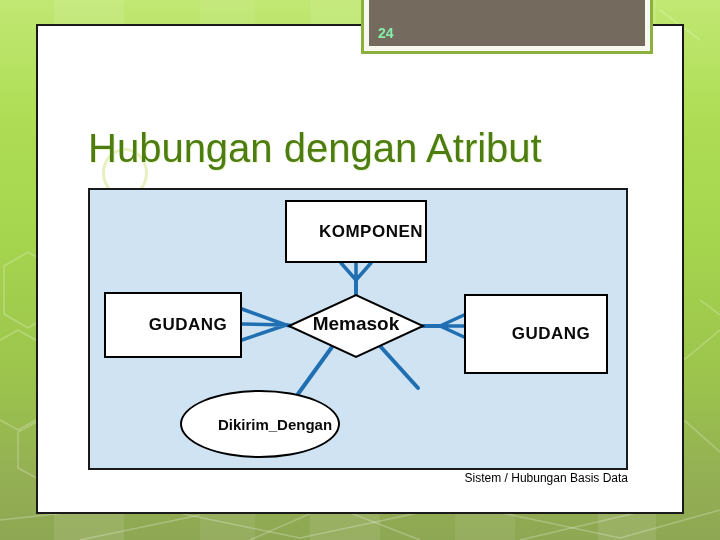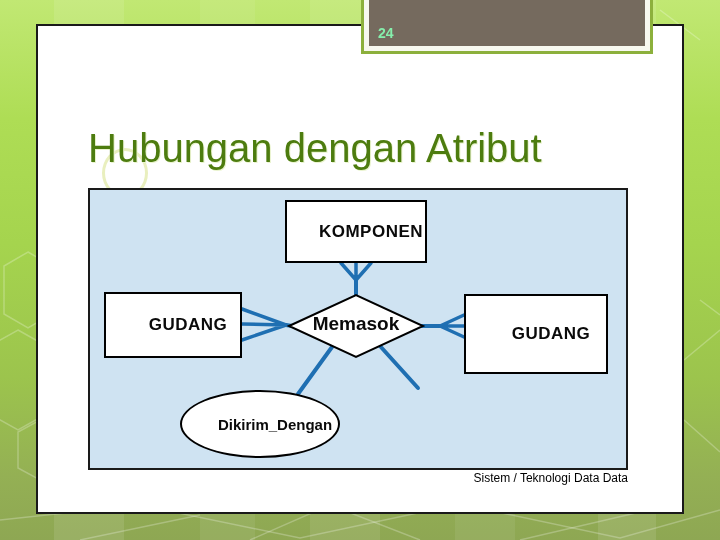--- a/index.html
+++ b/index.html
@@ -125,13 +125,13 @@
   </div>
 
   <div class="rel-label">Memasok</div>
 
   <div class="shape attr attr-dikirim">
     <span>Dikirim_Dengan</span>
   </div>
 
 </div>
 
-<div class="footer">Sistem / Teknologi Data Data</div>
+<div class="footer">Sistem / Hubungan Basis Data</div>
 
 </body></html>

